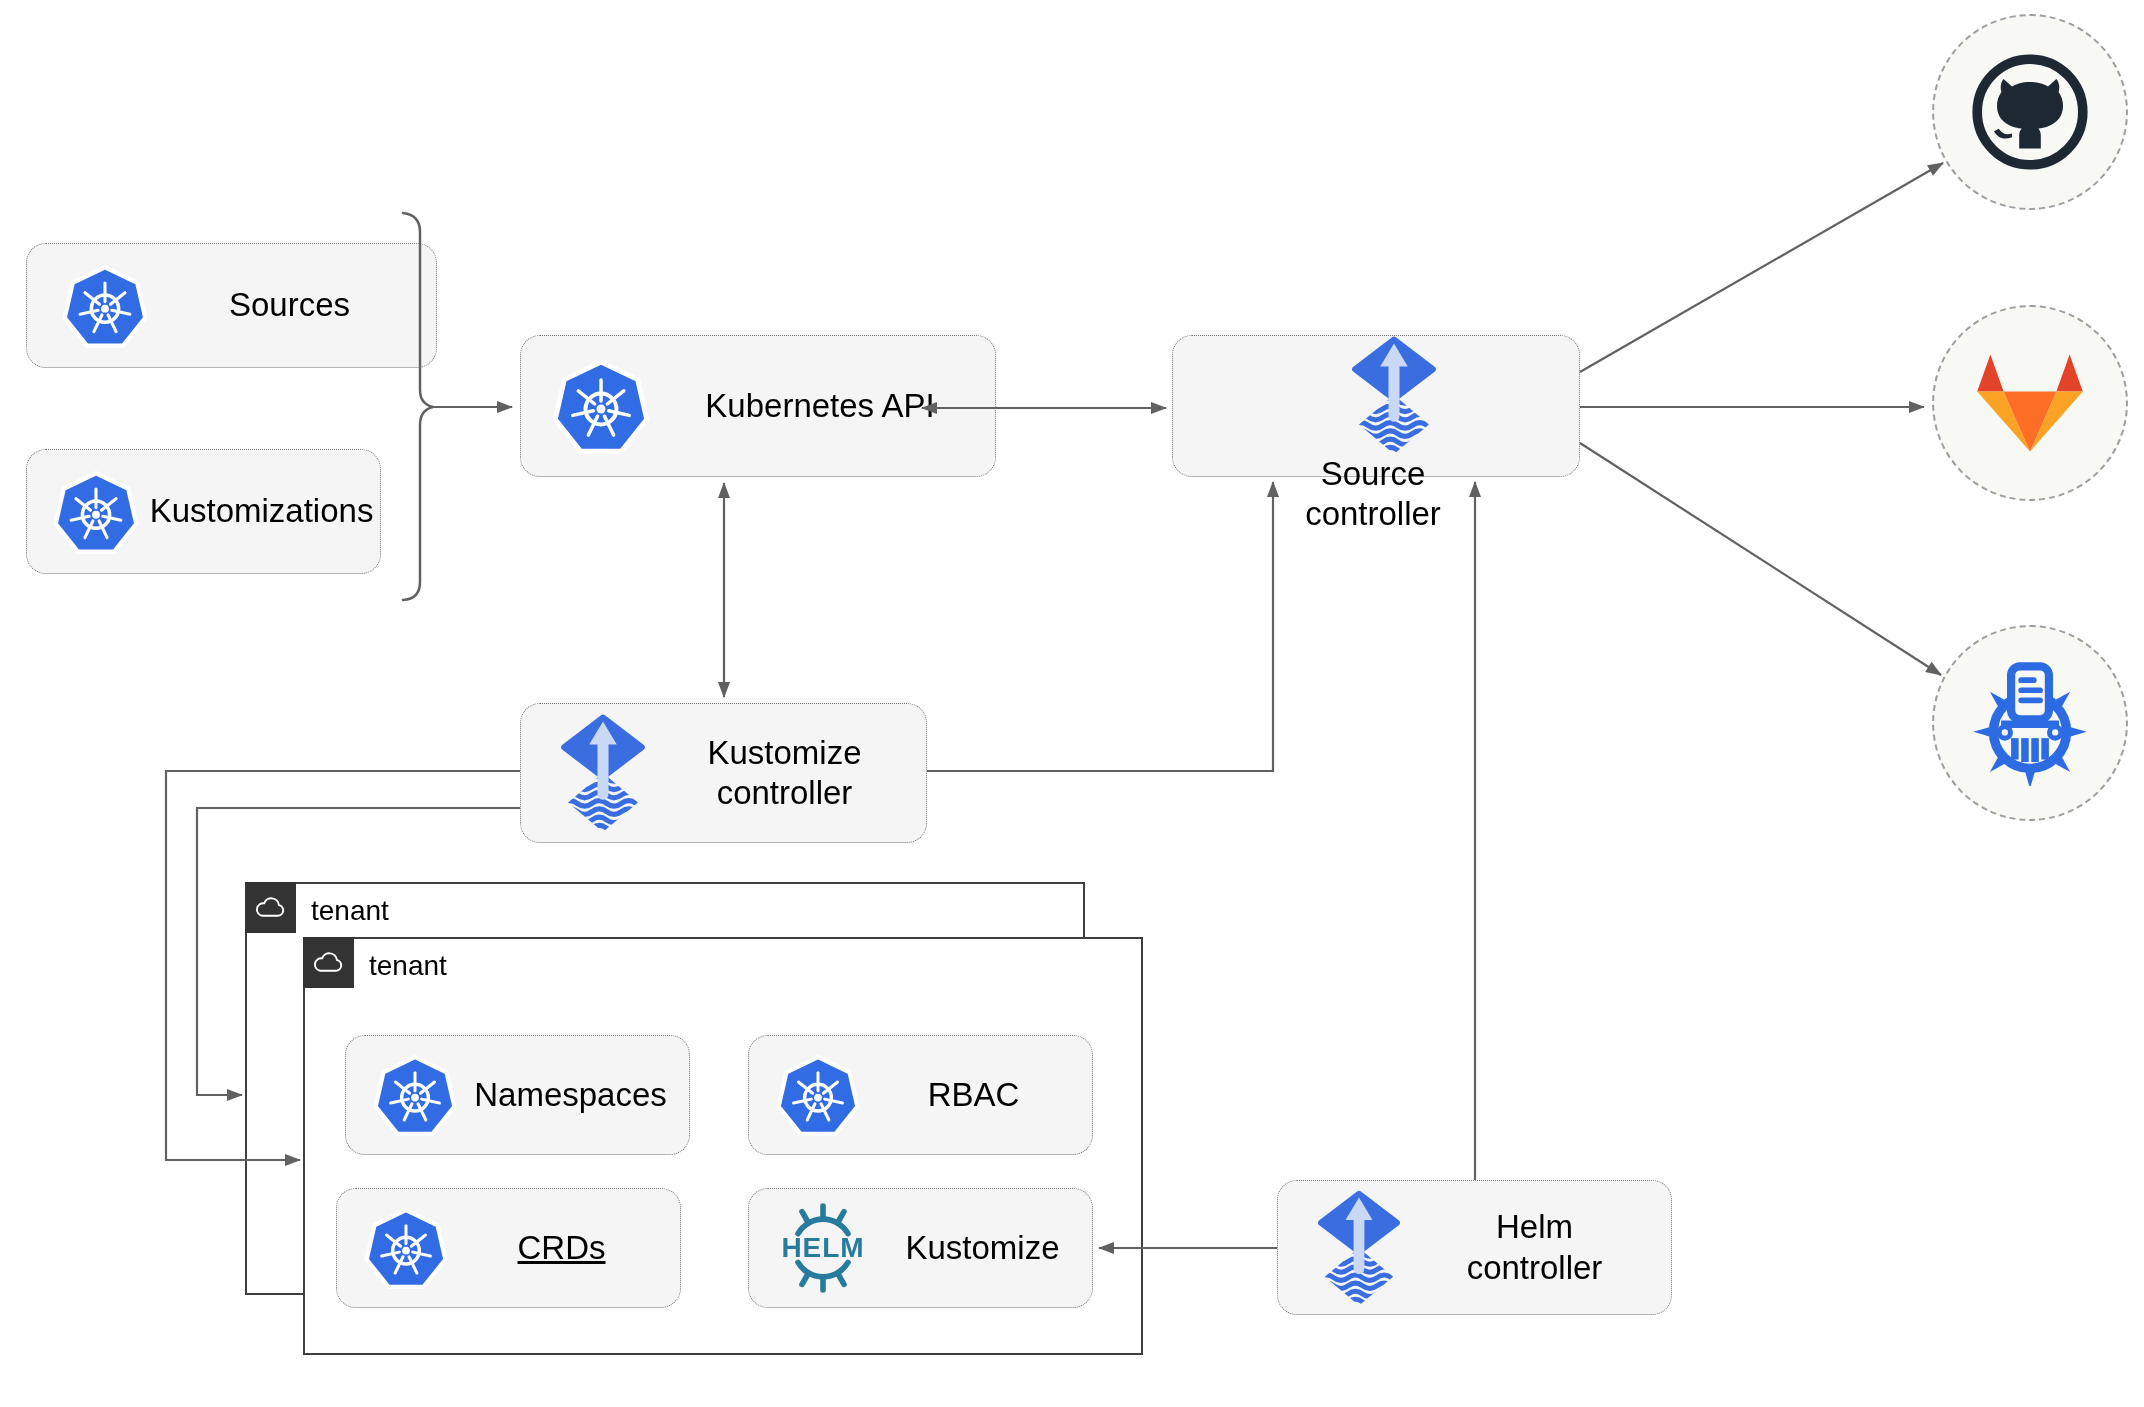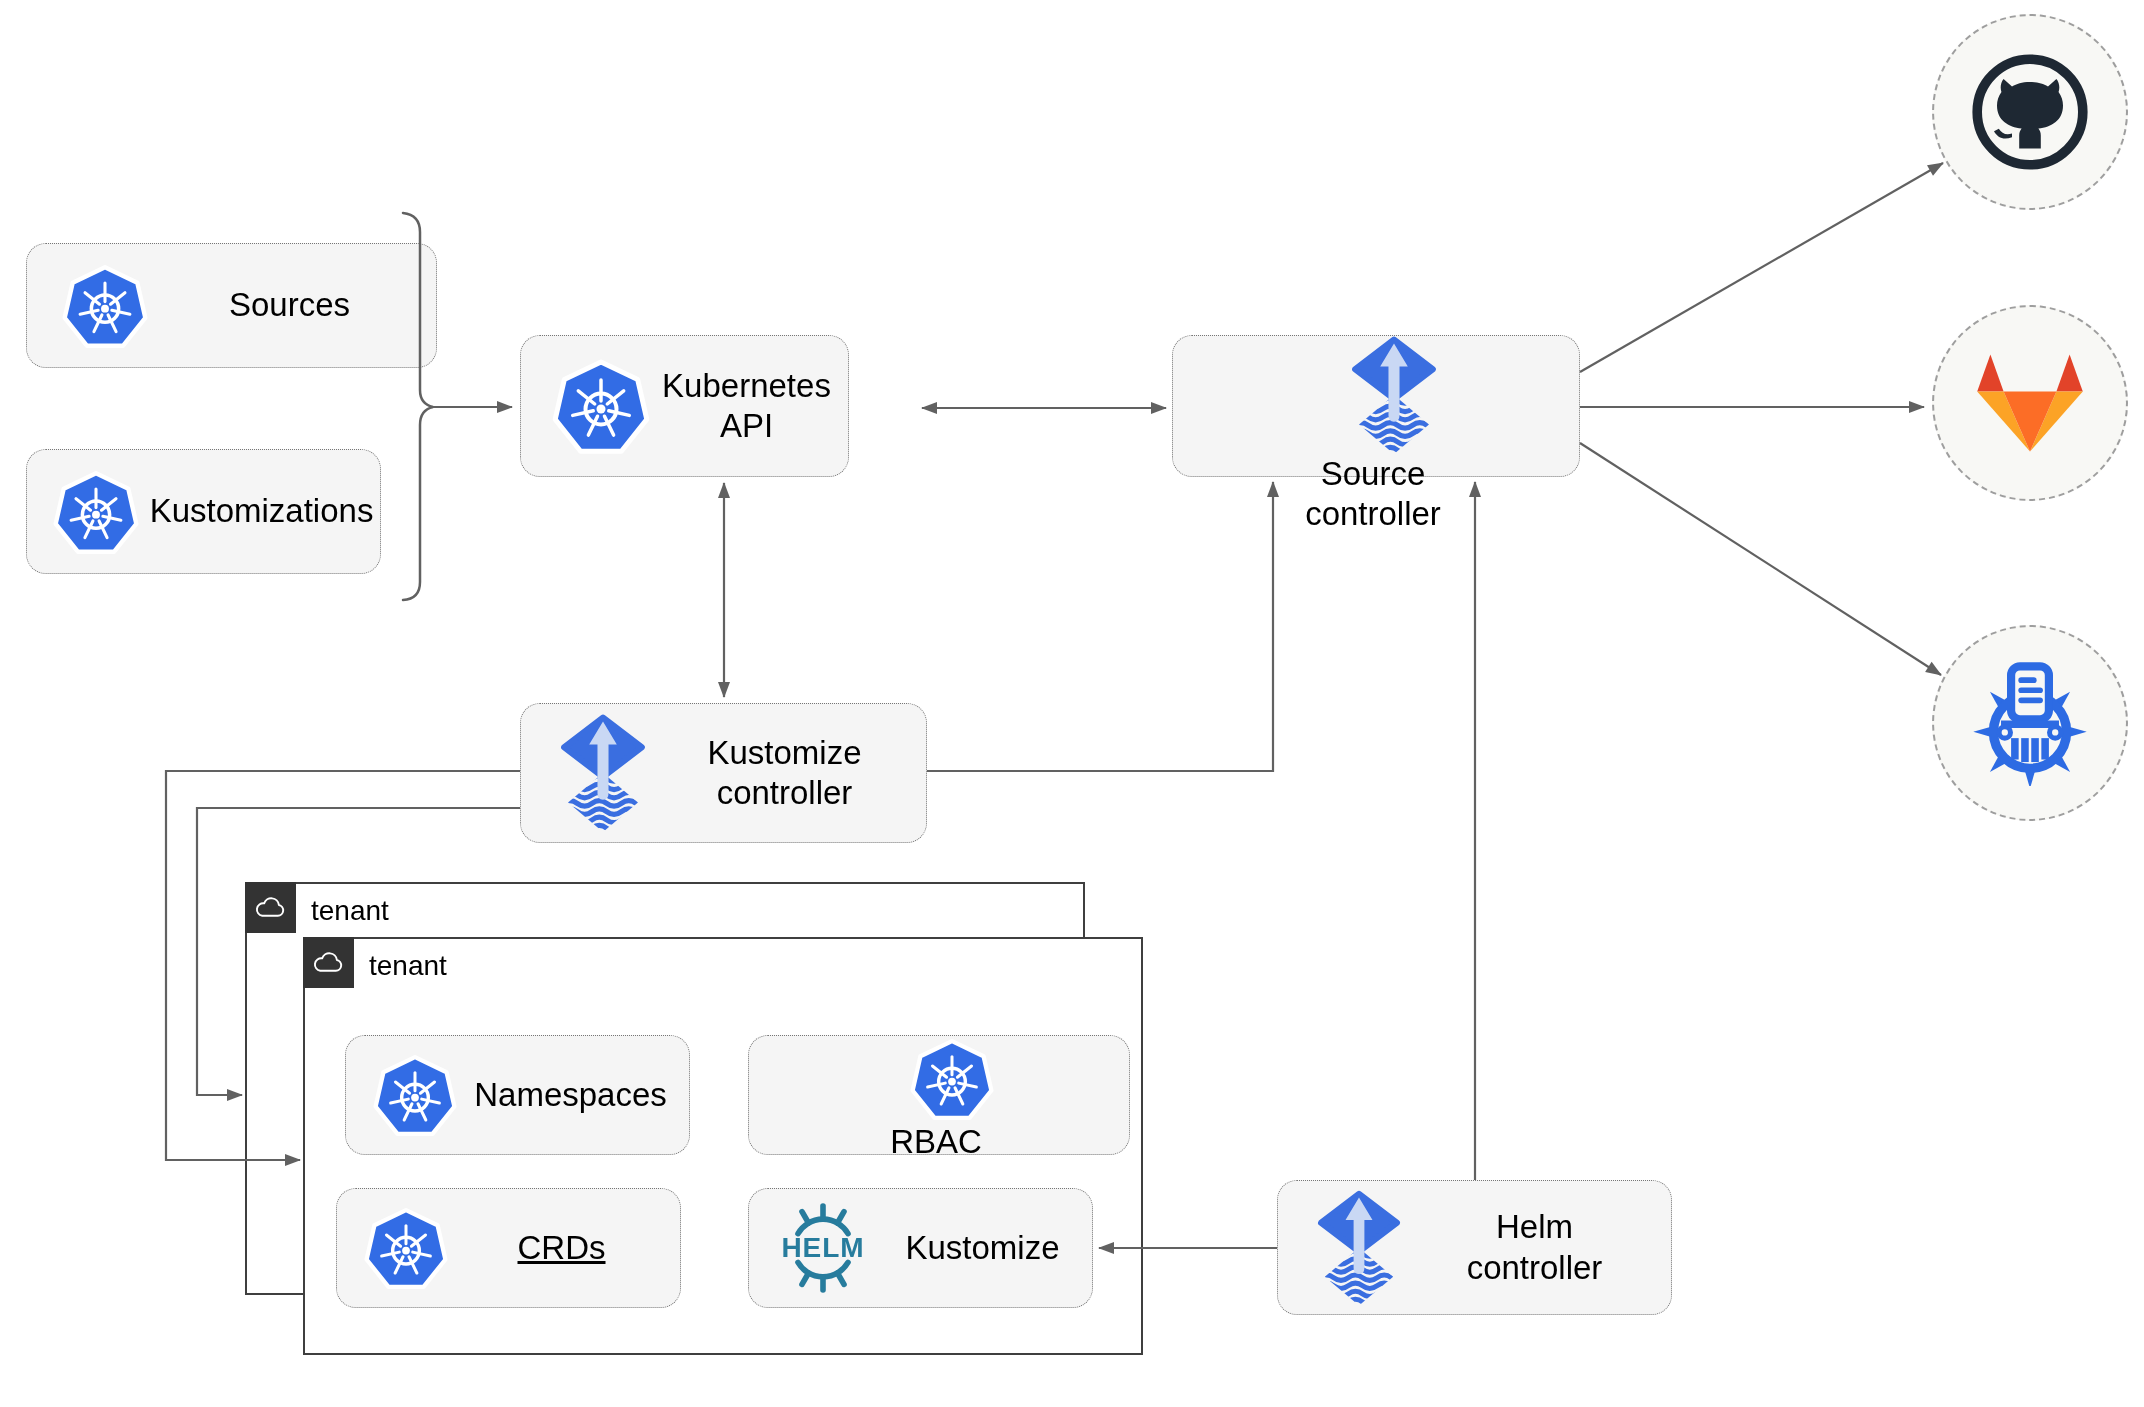--- a/index.html
+++ b/index.html
@@ -143,21 +143,21 @@
     <div class="lbl">Sources</div>
   </div>
 
   <div class="pill" style="left:26px;top:449px;width:355px;height:125px;justify-content:center;">
     <svg class="ic" style="margin-left:34px" width="88" height="88">
         <use href="#sym-k8s"></use>
       </svg>
     <div class="lbl">Kustomizations</div>
   </div>
 
-  <div class="pill" style="left:520px;top:335px;width:329px;height:142px;">
+  <div class="pill" style="left:520px;top:335px;width:476px;height:142px;">
     <svg class="ic" style="margin-left:30px" width="100" height="100">
         <use href="#sym-k8s"></use>
       </svg>
     <div class="lbl">Kubernetes API</div>
   </div>
 
   <div class="pill" style="left:1172px;top:335px;width:408px;height:142px;flex-direction:column;">
     <svg class="ic" style="margin-left:36px" width="92" height="118">
         <use href="#sym-flux"></use>
       </svg>
@@ -181,21 +181,21 @@
 controller</div>
   </div>
 
   <div class="pill" style="left:345px;top:1035px;width:345px;height:120px;">
     <svg class="ic" style="margin-left:26px" width="86" height="86">
         <use href="#sym-k8s"></use>
       </svg>
     <div class="lbl">Namespaces</div>
   </div>
 
-  <div class="pill" style="left:748px;top:1035px;width:382px;height:120px;flex-direction:column;">
+  <div class="pill" style="left:748px;top:1035px;width:345px;height:120px;">
     <svg class="ic" style="margin-left:26px" width="86" height="86">
         <use href="#sym-k8s"></use>
       </svg>
     <div class="lbl">RBAC</div>
   </div>
 
   <div class="pill" style="left:336px;top:1188px;width:345px;height:120px;text-decoration:underline;">
     <svg class="ic" style="margin-left:26px" width="86" height="86">
         <use href="#sym-k8s"></use>
       </svg>

